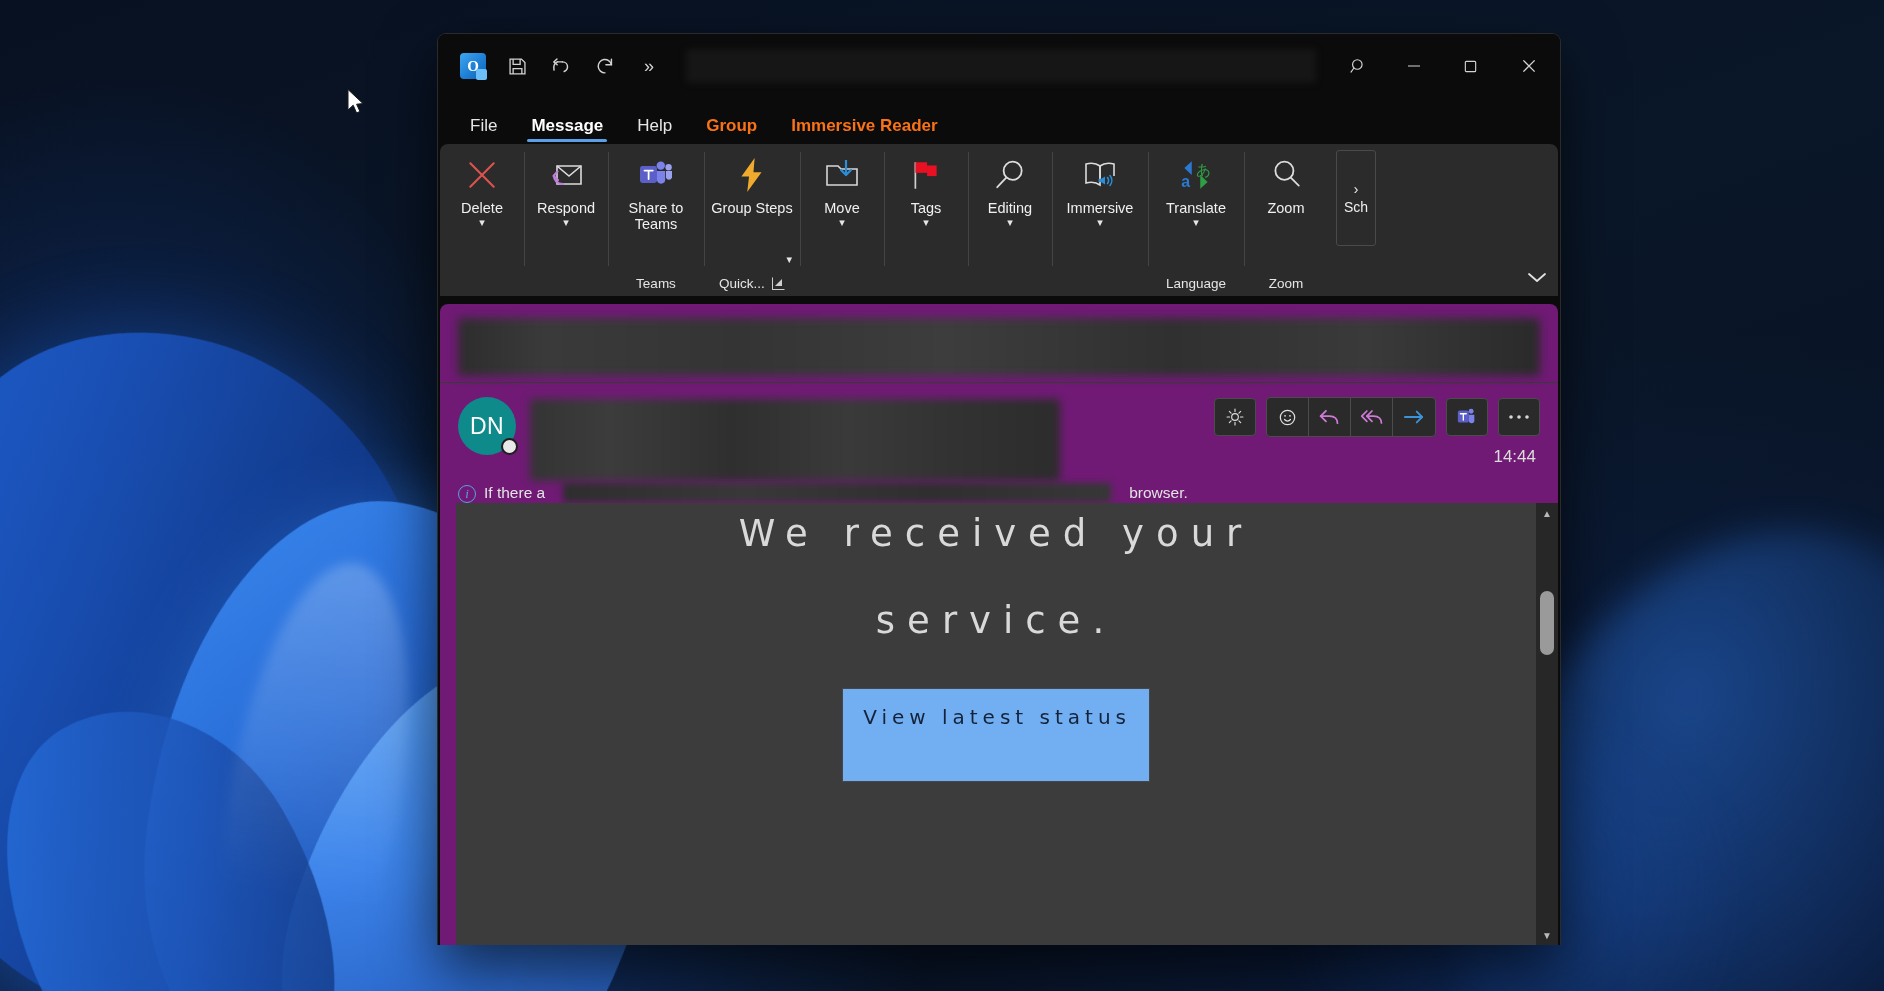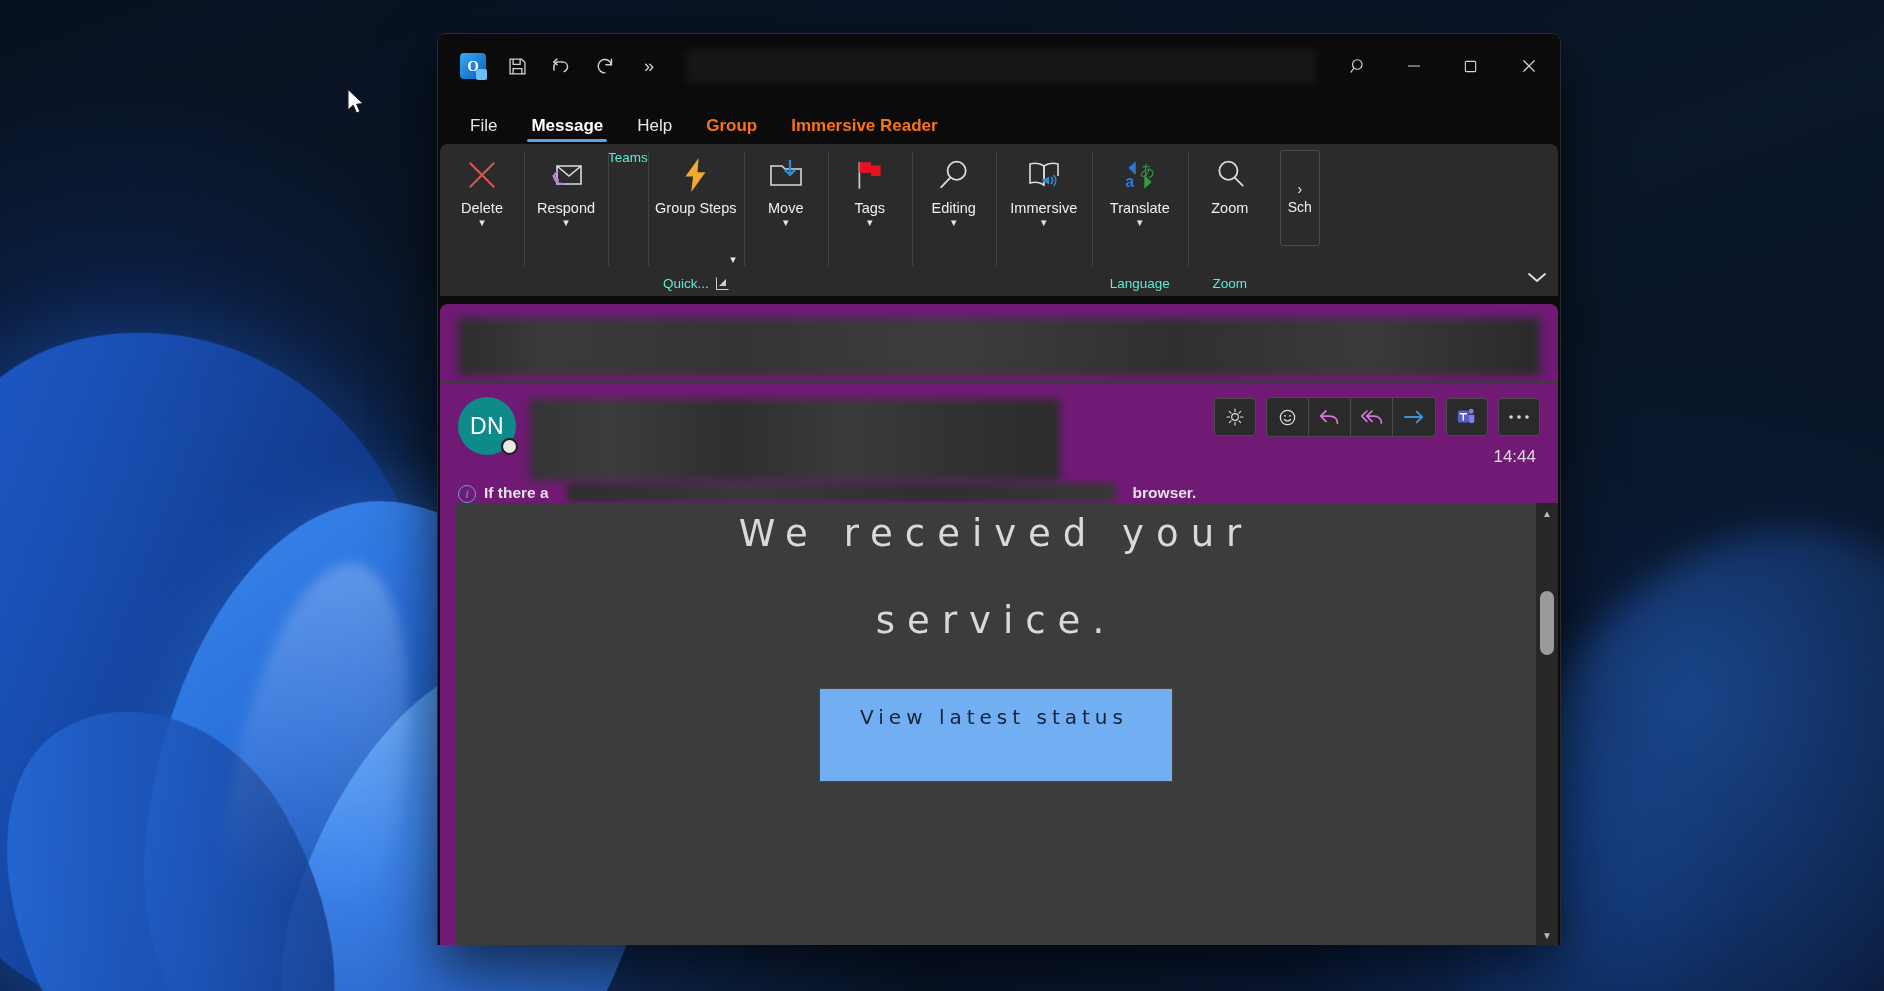--- a/index.html
+++ b/index.html
@@ -203,21 +203,21 @@
     max-width: 86px;
   }
   .rcaret {
     margin-top: 1px;
     color: #e6e6e6; font-size: 11px; line-height: 1;
   }
   .rgroup-name {
     height: 26px;
     display: flex; align-items: center; justify-content: center;
     gap: 7px;
-    font-size: 13.5px; color: #5eead4;
+    font-size: 13.5px; color: #e5e5e5;
   }
   .dlg-launcher {
     width: 13px; height: 13px;
     border: 1px solid #cfcfcf;
     border-top-color: transparent; border-right-color: transparent;
     position: relative;
   }
   .dlg-launcher::after {
     content: "";
     position: absolute; left: 2px; top: 1px;
@@ -340,21 +340,20 @@
     font-size: 13px; font-style: italic;
     display: flex; align-items: center; justify-content: center;
     flex: 0 0 auto; margin-top: 2px;
     font-family: "Liberation Serif", serif;
   }
   .info-lines { flex: 1; }
   .info-line1 {
     font-size: 15.5px; color: #e3e3e3;
     display: flex; align-items: center; gap: 16px;
     white-space: nowrap;
-    font-weight: bold;
   }
   .info-mask {
     display: inline-block;
     height: 19px; width: 548px;
     margin: 0 2px;
     background: linear-gradient(90deg,#2e2e2e,#383838,#2f2f2f,#373737);
     filter: blur(3px);
     vertical-align: middle;
   }
   .info-line2 {
@@ -384,26 +383,26 @@
     text-align: center;
     font-family: "DejaVu Sans", sans-serif;
     line-height: 1.0;
     padding: 0 20px;
   }
   .mail-heading .ln { display: block; margin-bottom: 50px; }
   .cta-wrap { display: flex; justify-content: center; margin-top: 44px; }
   .cta-btn {
     background: #72aff2;
     color: #14233a;
-    width: 352px; height: 92px;
+    width: 306px; height: 92px;
     padding: 16px 18px 0 14px;
     font-size: 20px;
     letter-spacing: 5px;
     font-family: "DejaVu Sans", sans-serif;
-    text-align: center;
+    text-align: right;
     box-shadow: 0 0 0 1px rgba(255,255,255,.06);
   }
   .body-scrollbar {
     width: 22px; flex: 0 0 auto;
     background: #272727;
     display: flex; flex-direction: column; align-items: center;
     position: relative;
   }
   .sb-arrow {
     height: 20px; width: 22px;
@@ -532,20 +531,35 @@
               </svg>
             </div>
             <div class="rlabel">Respond</div>
             <div class="rcaret">▾</div>
           </div>
         </div>
         <div class="rgroup-name"></div>
       </div>
 
       <div class="rgroup">
+        <div class="rgroup-items">
+          <div class="ritem wide">
+            <div class="ricon">
+              <svg width="38" height="34" viewBox="0 0 38 34" fill="none">
+                <rect x="3" y="8" width="17" height="17" rx="2.4" fill="#5b5fc7"></rect>
+                <path d="M7.5 12.6h8.3M11.6 12.6v8.4" stroke="#fff" stroke-width="1.8" stroke-linecap="round"></path>
+                <circle cx="23.8" cy="7.6" r="4.2" fill="#7b83eb"></circle>
+                <circle cx="31.6" cy="9.2" r="3.2" fill="#9ba0ef"></circle>
+                <path d="M20 13h8.2v8.6a4.1 4.1 0 0 1-8.2 0z" fill="#7b83eb"></path>
+                <path d="M29 13h6v6.4a3.1 3.1 0 0 1-6 0z" fill="#9ba0ef"></path>
+              </svg>
+            </div>
+            <div class="rlabel">Share to Teams</div>
+          </div>
+        </div>
         <div class="rgroup-name">Teams</div>
       </div>
 
 
       <div class="rgroup">
         <div class="rgroup-items">
           <div class="ritem wide">
             <div class="ricon">
               <svg width="32" height="36" viewBox="0 0 26 34" fill="#f0ab2e">
                 <path d="M15.5 1 3 18.5h7.2L8.5 33 22 14.5h-7.6z"></path>

